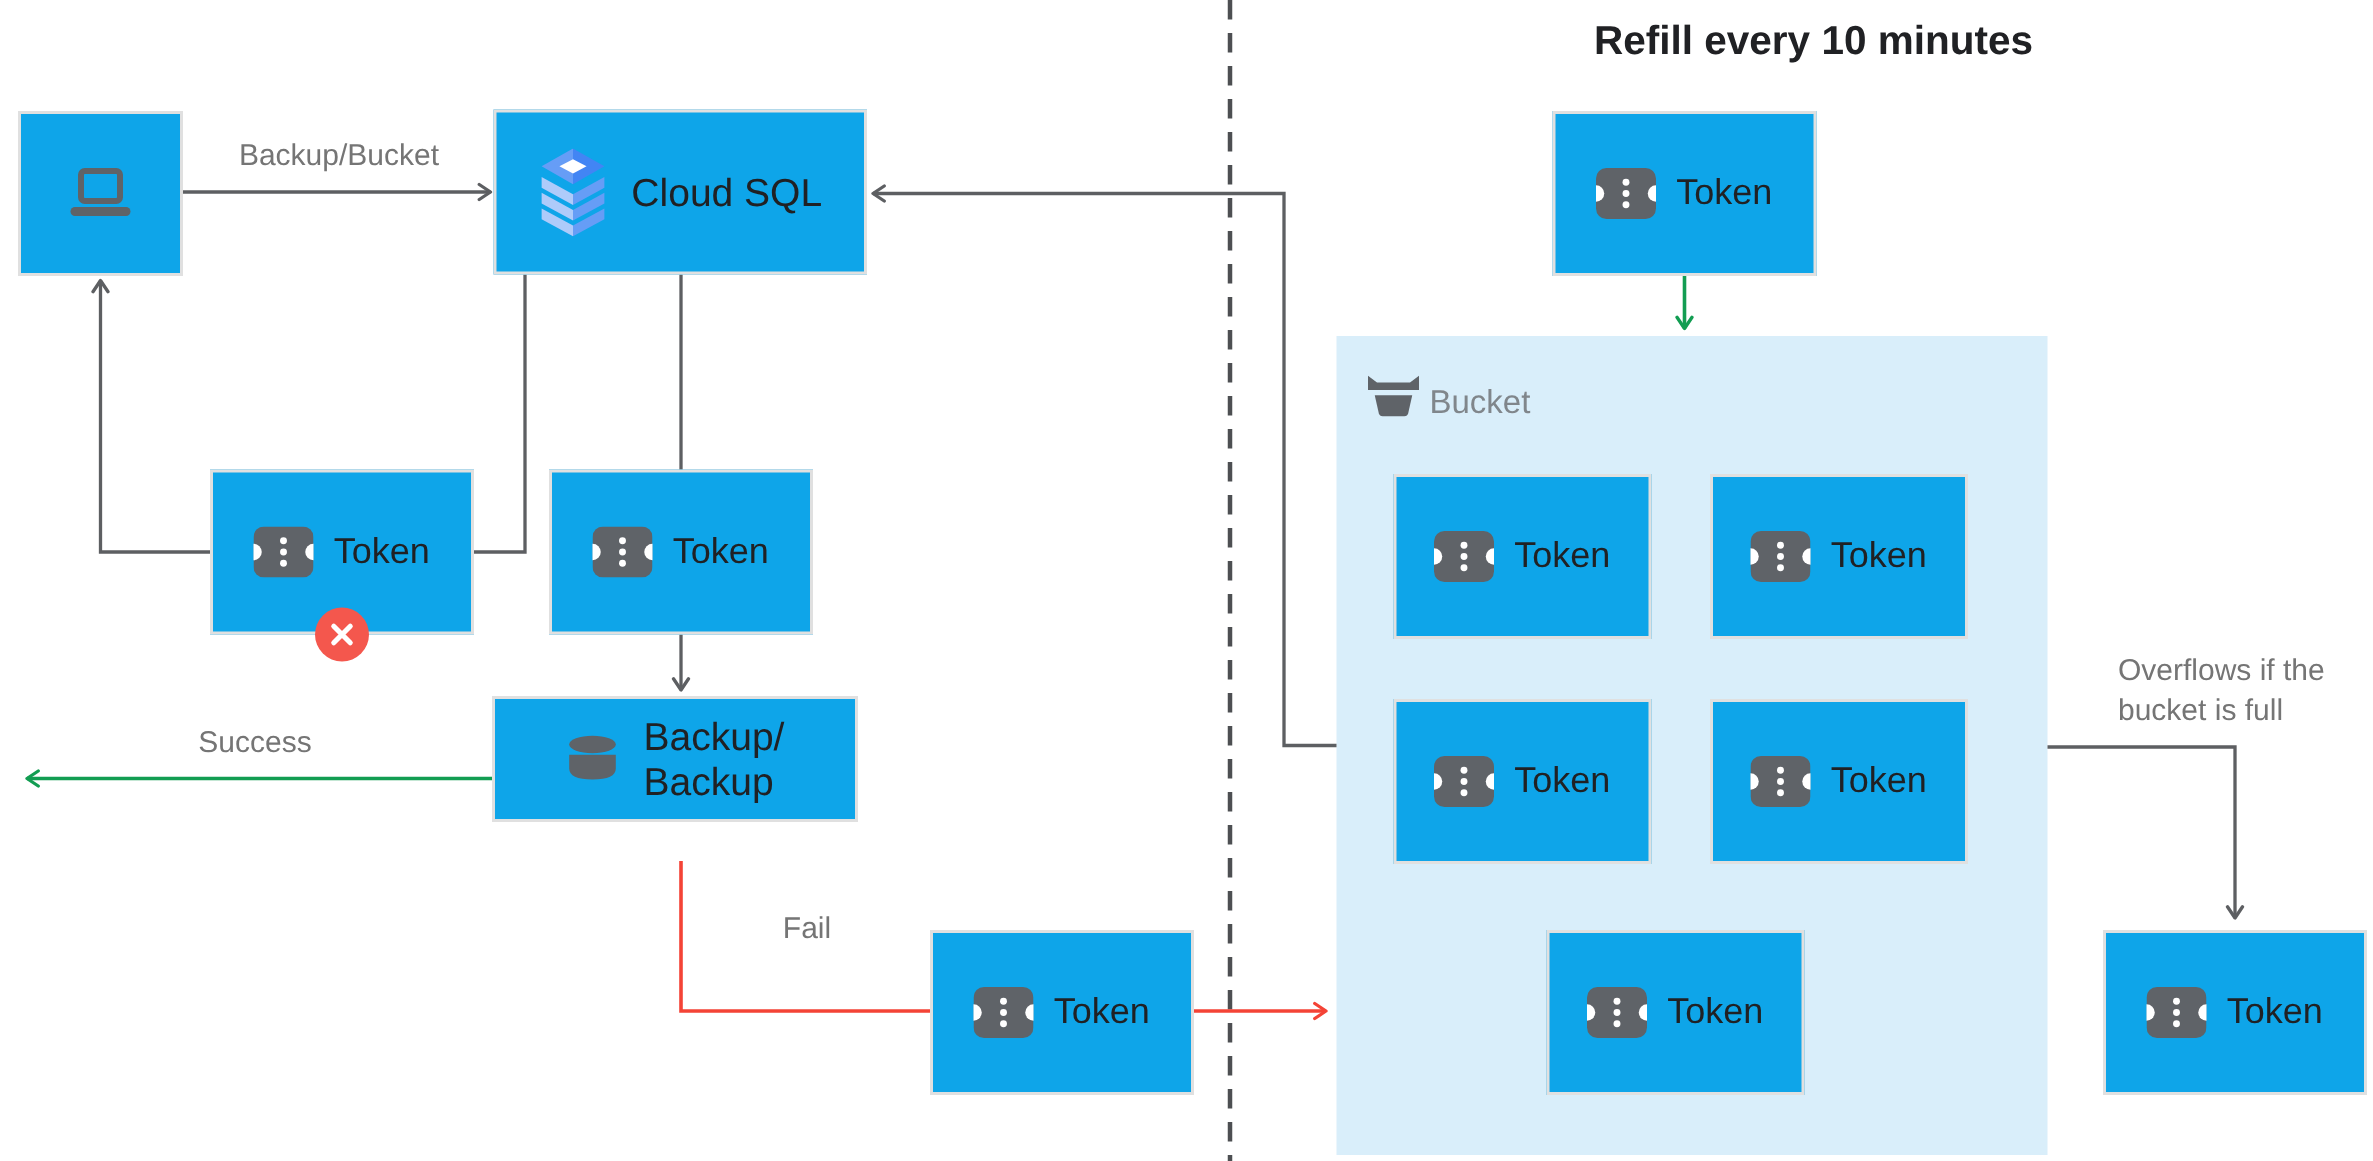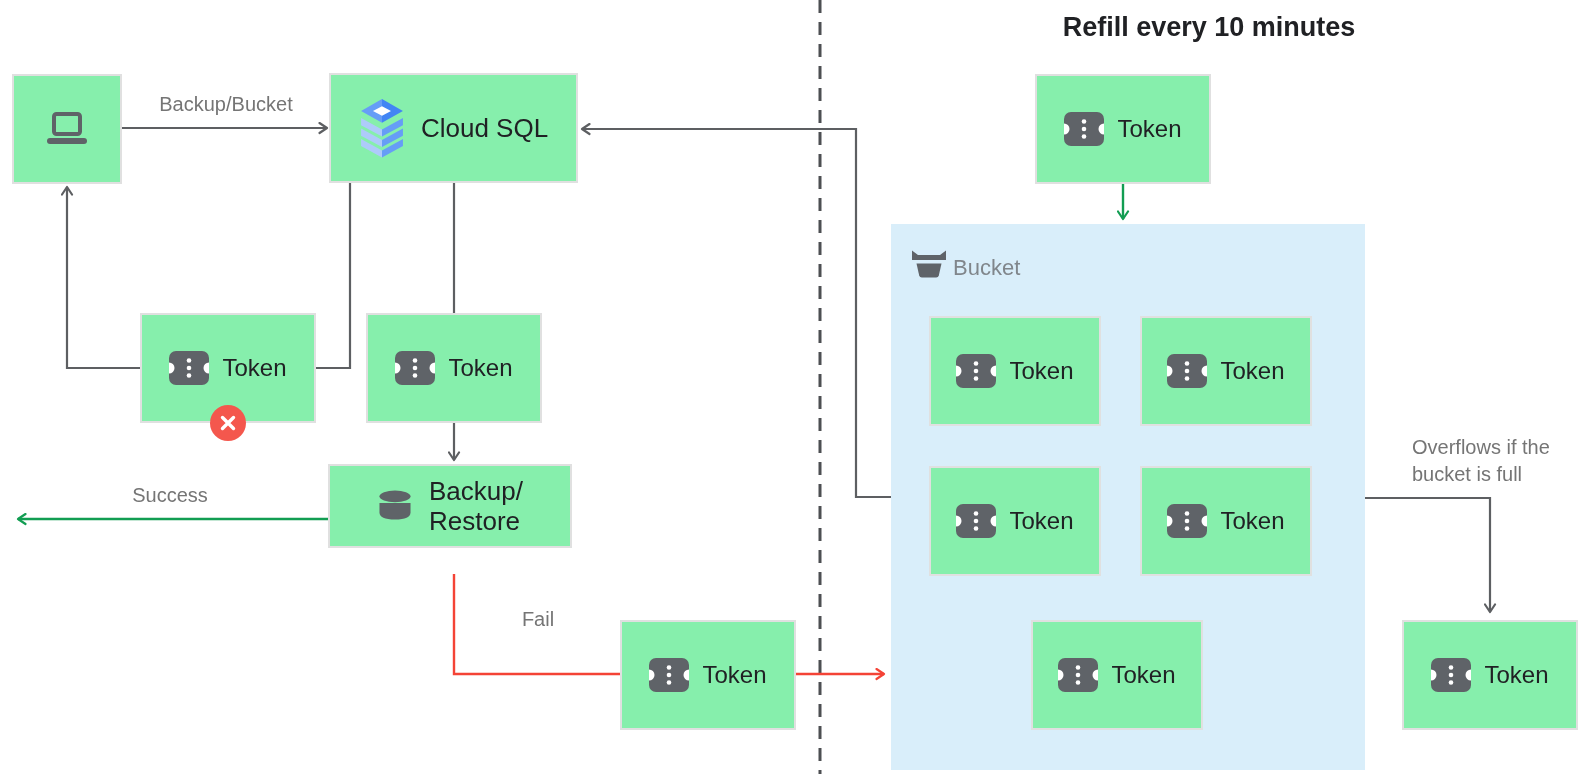--- a/index.html
+++ b/index.html
@@ -13,21 +13,21 @@
   .lg{stroke:var(--line-gray,#5d5f62);stroke-width:2.2;}
   .lgreen{stroke:var(--green,#129d52);stroke-width:2.4;}
   .lred{stroke:var(--red,#f44336);stroke-width:2.4;}
   .divider{stroke:var(--divider-gray,#4d4f52);stroke-width:3;stroke-dasharray:13 9;}
   .mh{fill:none;stroke-width:2.2;stroke-linecap:round;stroke-linejoin:round;}
   .mh-g{stroke:var(--line-gray,#5d5f62);}
   .mh-green{stroke:var(--green,#129d52);}
   .mh-red{stroke:var(--red,#f44336);}
 
   .node{
-    position:absolute;background:#86efac;border:2px solid var(--box-border,#e0e0e0);
+    position:absolute;background:#0ea5e9;border:2px solid var(--box-border,#e0e0e0);
     box-sizing:border-box;display:flex;align-items:center;justify-content:center;z-index:2;
   }
   .token-label{font-size:24px;color:var(--text-dark,#202124);margin-left:13px;white-space:nowrap;}
   .big-label{font-size:26px;color:var(--text-dark,#202124);margin-left:16px;white-space:nowrap;}
   .two-line{line-height:30px;}
   .ig{fill:var(--icon-gray,#5f6368);}
   .wh{fill:#fff;}
   .csql-dark{fill:var(--cloud-sql-blue-dark,#4285f4);}
   .csql-mid{fill:var(--cloud-sql-blue-medium,#669df6);}
   .csql-light{fill:var(--cloud-sql-blue-light,#aecbfa);}
@@ -142,21 +142,21 @@
     <span class="token-label">Token</span>
   </div>
 
   <div class="node" style="left:328px;top:464px;width:244px;height:84px;">
     <svg width="36" height="33" viewBox="0 0 36 34" aria-hidden="true">
       <ellipse class="ig" cx="18" cy="6.5" rx="16" ry="6"></ellipse>
       <path class="ig" d="M2,13.5 H34 V23 Q34,30.5 18,30.5 Q2,30.5 2,23 Z"></path>
     </svg>
     <span class="big-label two-line">
       <div>Backup/</div>
-      <div>Restore</div>
+      <div>Backup</div>
     </span>
   </div>
 
   <div class="node" style="left:620px;top:620px;width:176px;height:110px;">
     <svg width="40" height="34" viewBox="0 0 40 34" aria-hidden="true">
       <rect class="ig" x="0" y="0" width="40" height="34" rx="7"></rect>
       <circle class="wh" cx="0" cy="17" r="5.5"></circle>
         <circle class="wh" cx="40" cy="17" r="5.5"></circle>
       <circle class="wh" cx="20" cy="9.5" r="2.3"></circle>
         <circle class="wh" cx="20" cy="17" r="2.3"></circle>

